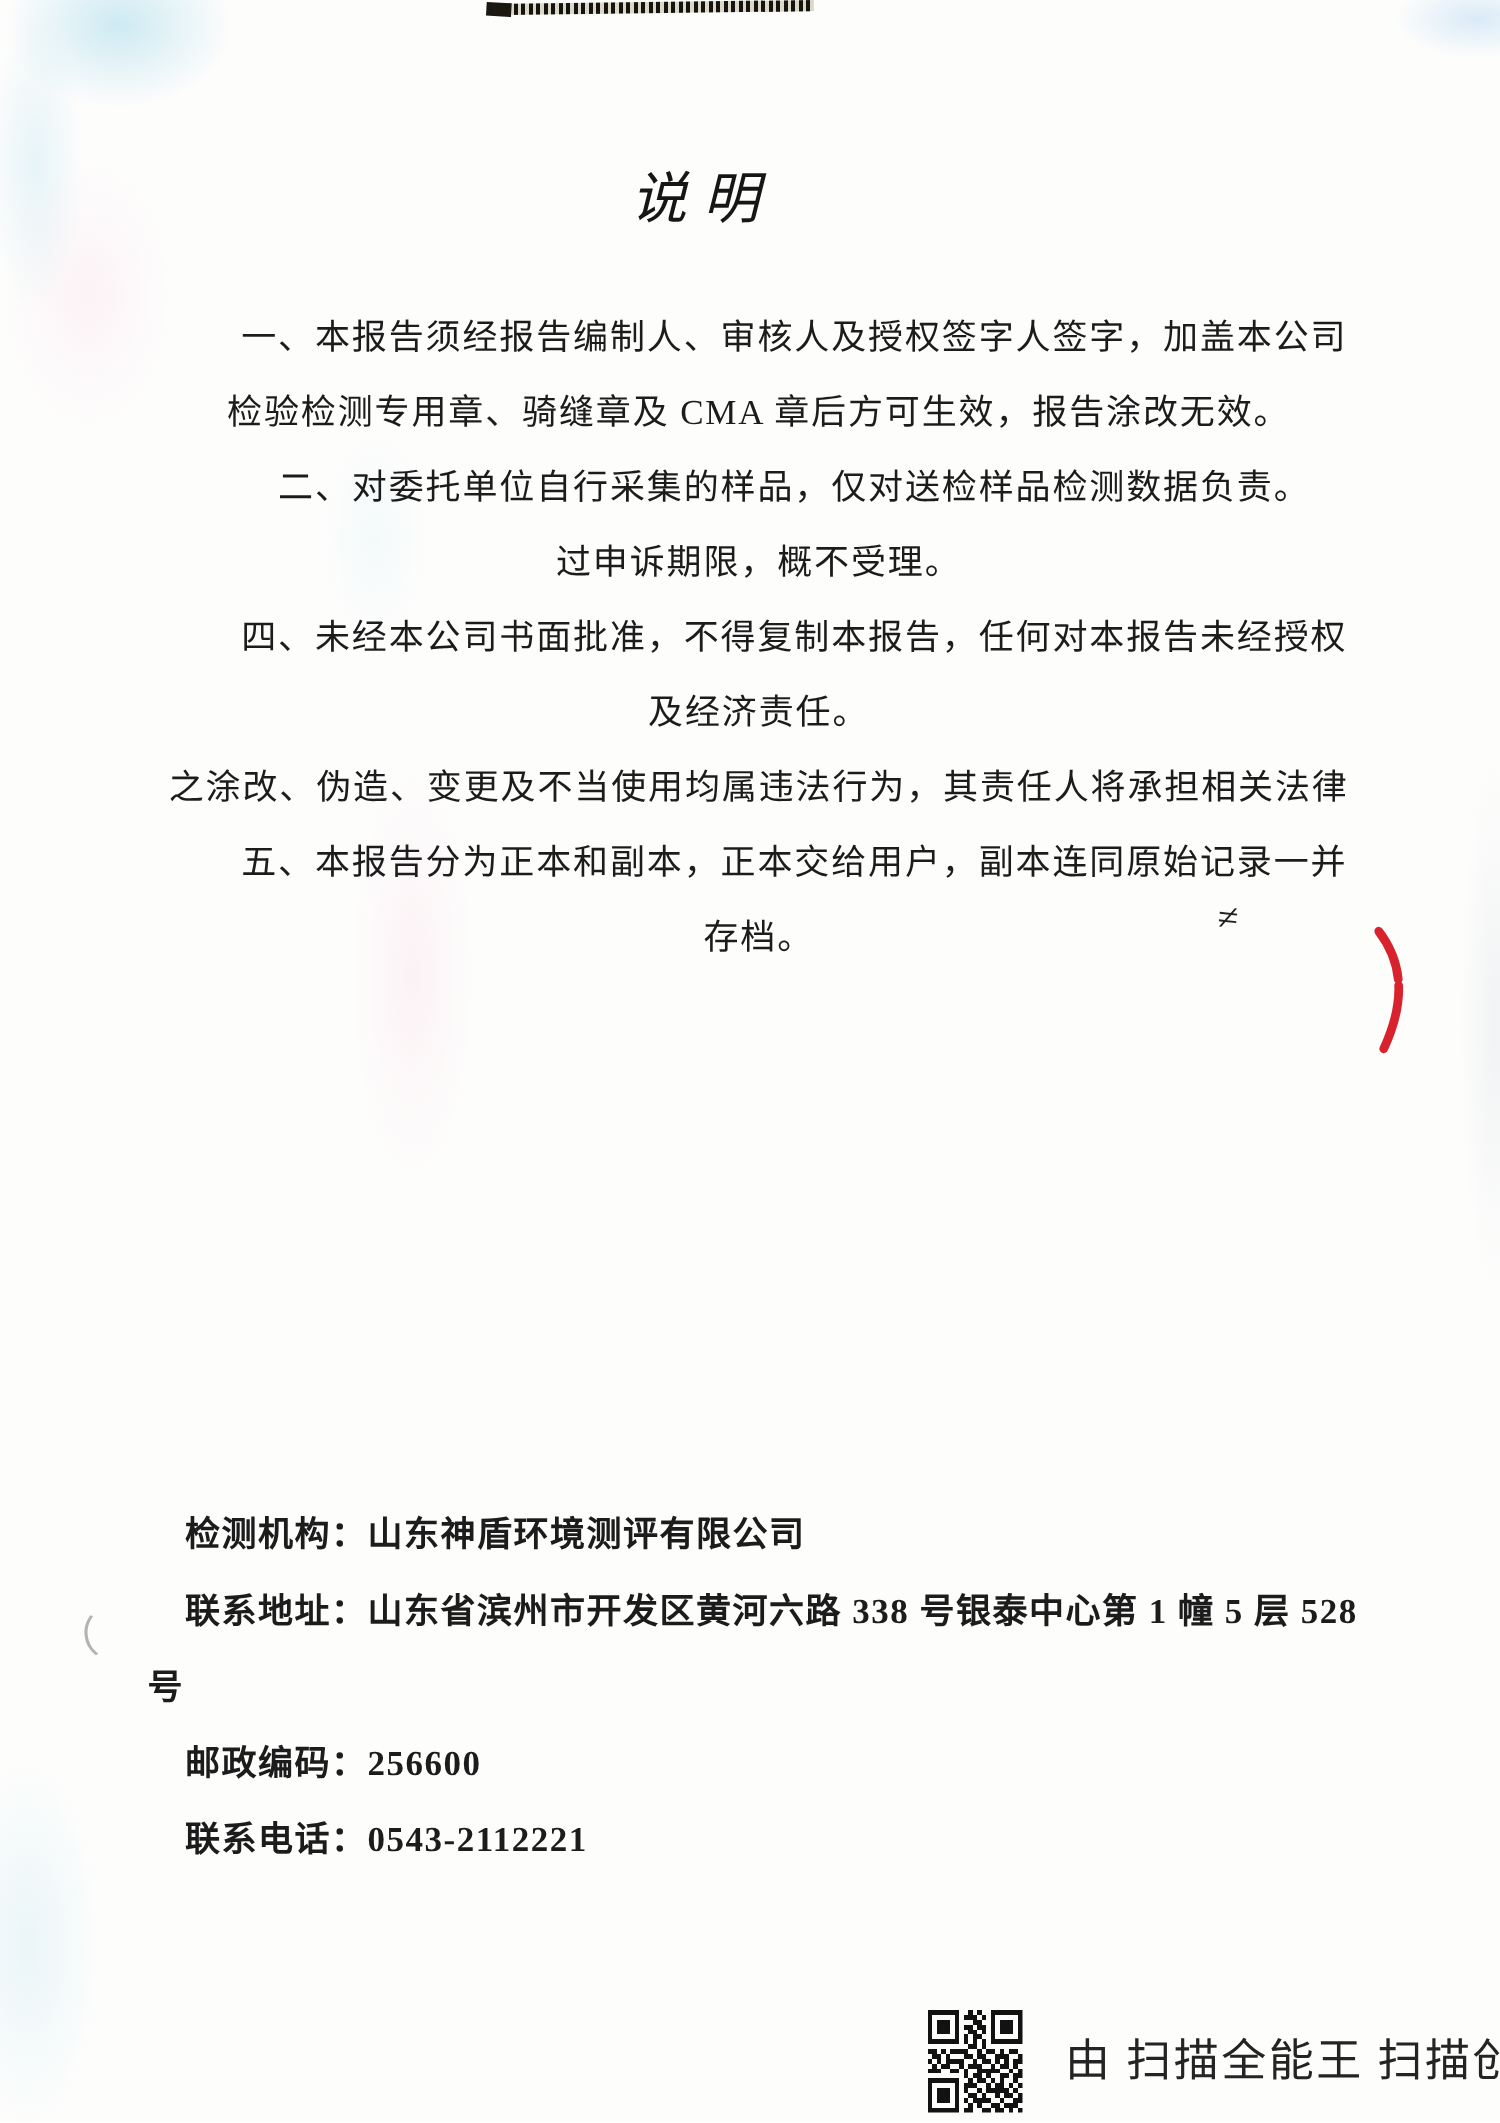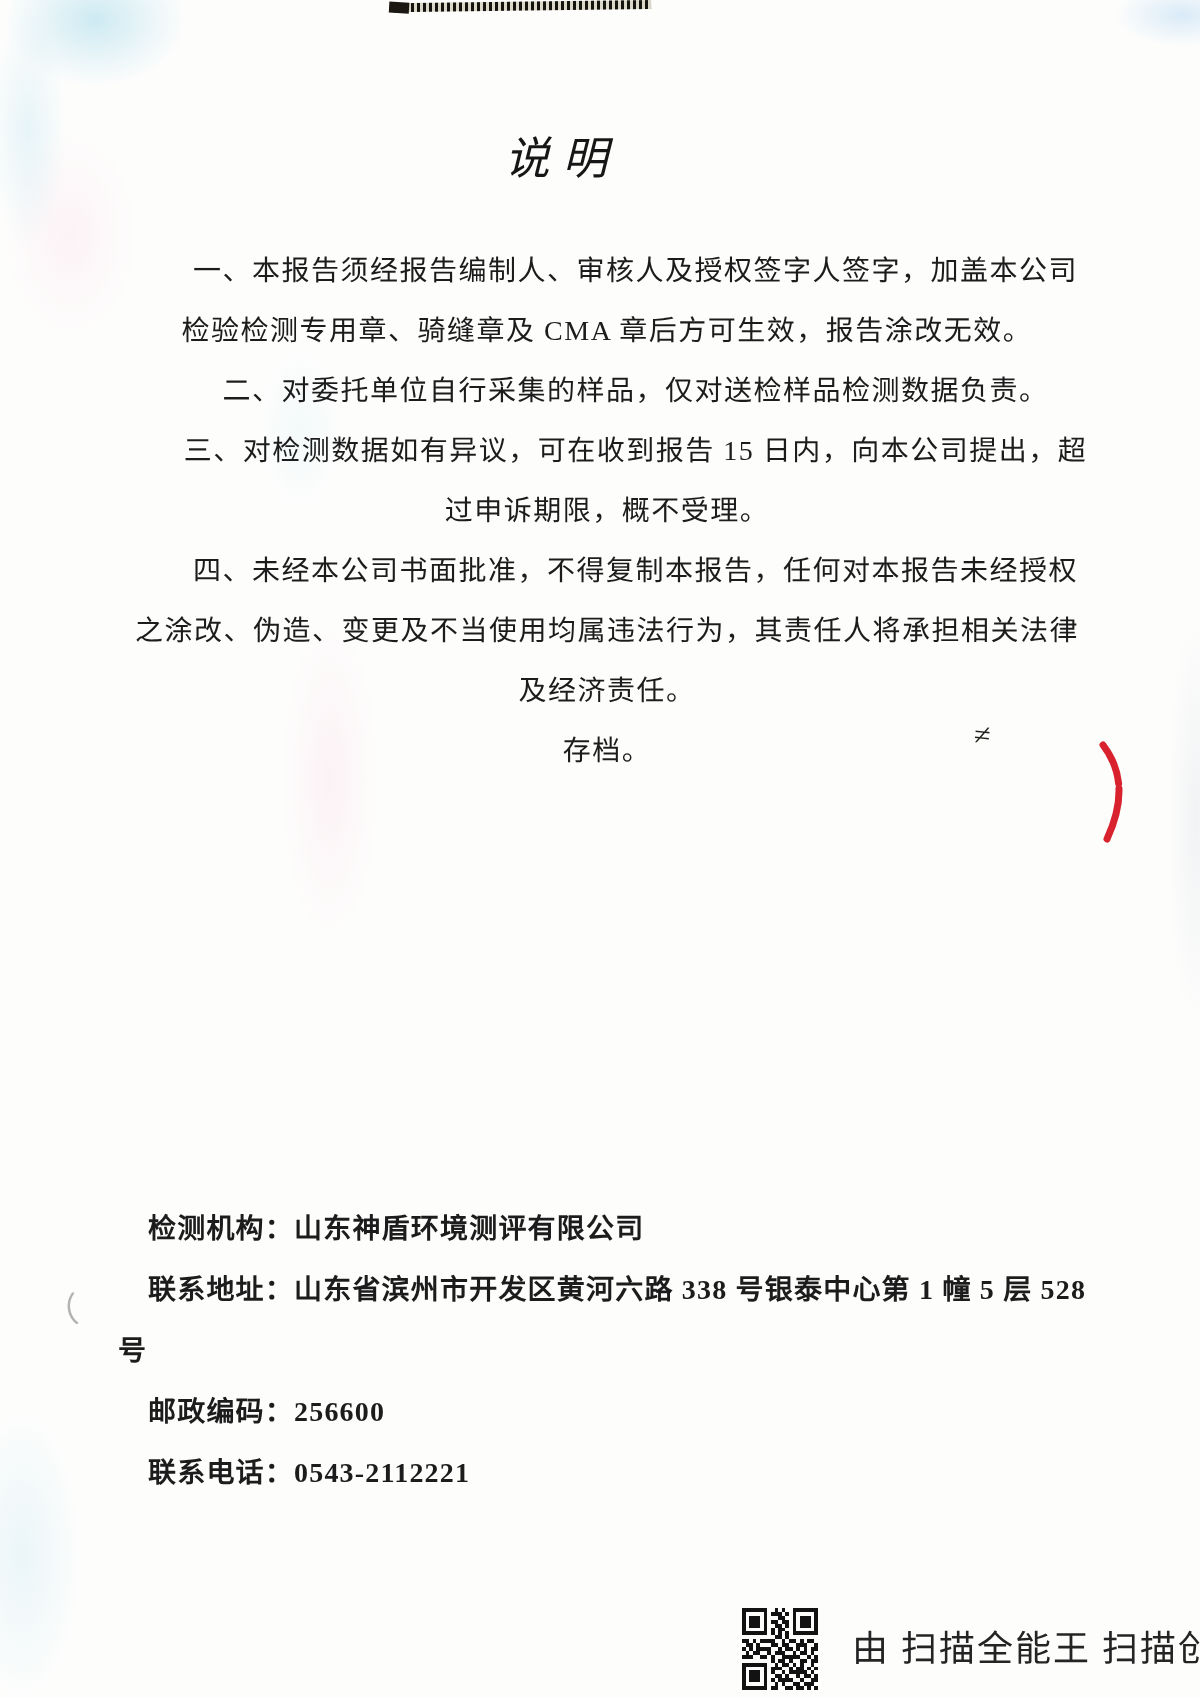--- a/index.html
+++ b/index.html
@@ -74,25 +74,25 @@
 <div class="page">
 
   <div class="binding-strip"></div>
 
   <h1 class="doc-title">说明</h1>
 
   <div class="body-text">
     <p class="indent">一、本报告须经报告编制人、审核人及授权签字人签字，加盖本公司</p>
     <p>检验检测专用章、骑缝章及 CMA 章后方可生效，报告涂改无效。</p>
     <p class="indent">二、对委托单位自行采集的样品，仅对送检样品检测数据负责。</p>
-    <p class="indent">三、对检测数据如有异议，可在收到报告 15 日内，向本公司提出，超</p>
     <p>过申诉期限，概不受理。</p>
     <p class="indent">四、未经本公司书面批准，不得复制本报告，任何对本报告未经授权</p>
+    <p>及经济责任。</p>
     <p>之涂改、伪造、变更及不当使用均属违法行为，其责任人将承担相关法律</p>
-    <p>及经济责任。</p>
+    <p class="indent">五、本报告分为正本和副本，正本交给用户，副本连同原始记录一并</p>
     <p>存档。</p>
   </div>
 
   <div class="contact">
     <p class="ind">检测机构：山东神盾环境测评有限公司</p>
     <p class="ind">联系地址：山东省滨州市开发区黄河六路 338 号银泰中心第 1 幢 5 层 528</p>
     <p>号</p>
     <p class="ind">邮政编码：256600</p>
     <p class="ind">联系电话：0543-2112221</p>
   </div>

